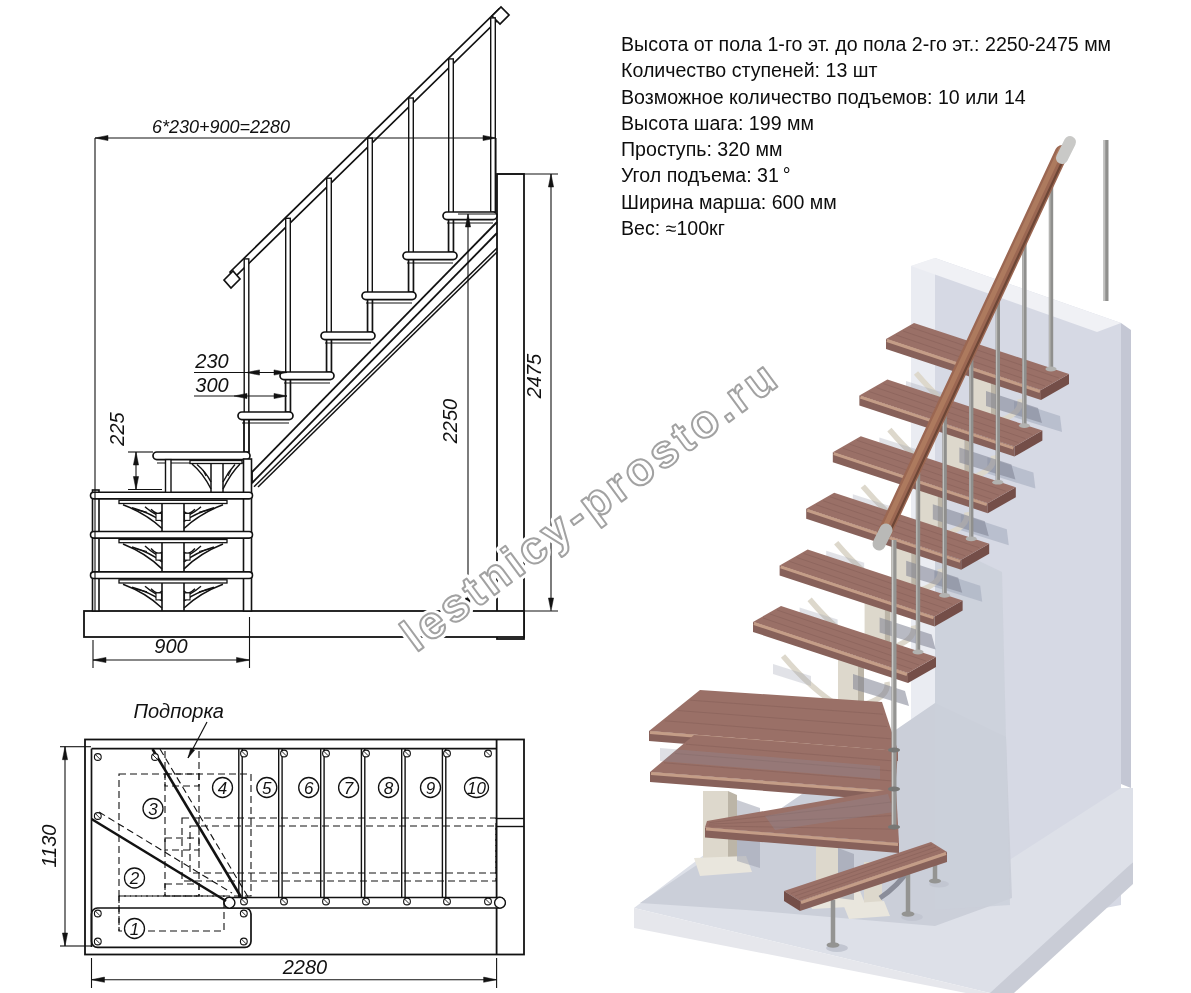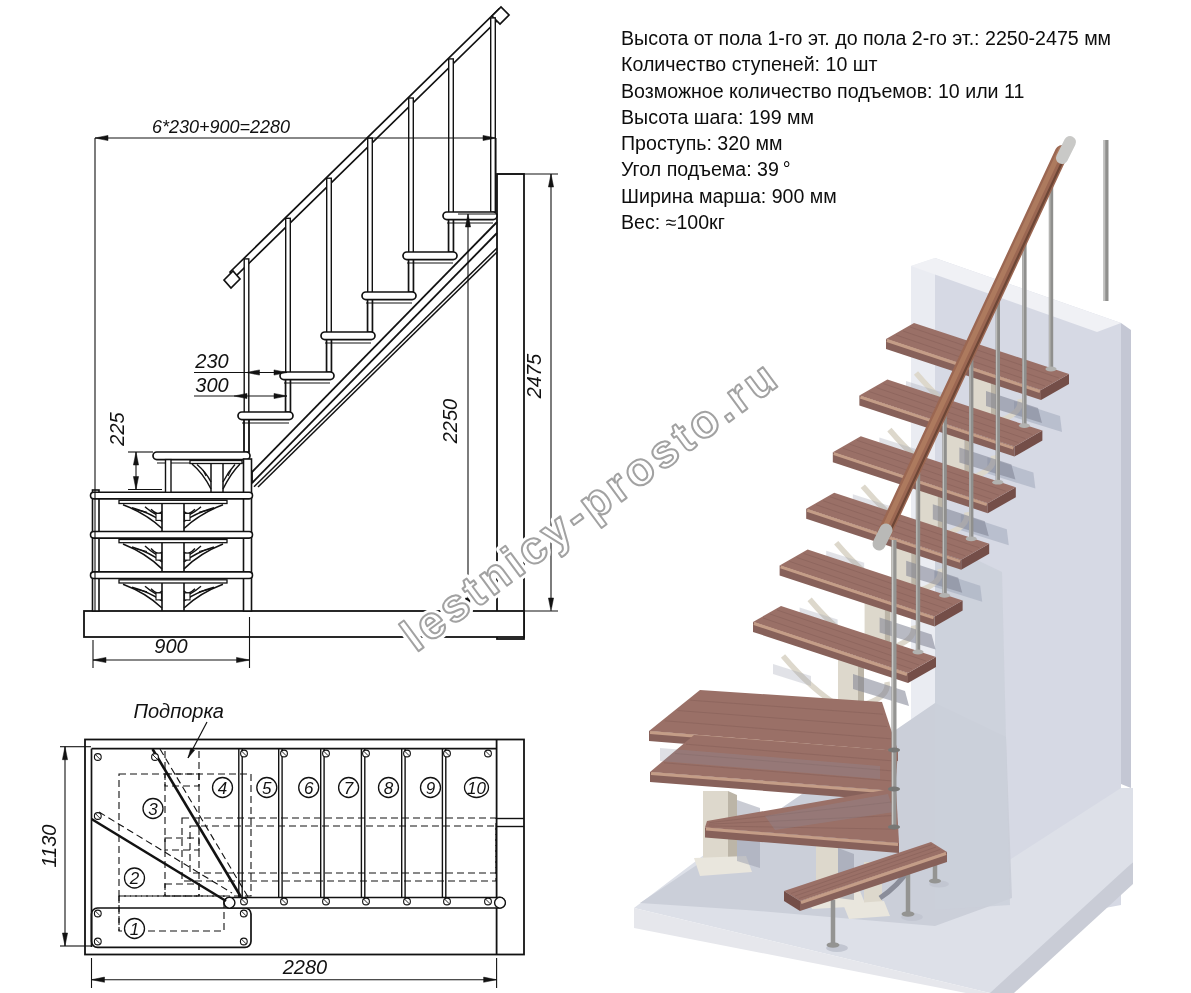--- a/index.html
+++ b/index.html
@@ -1,16 +1,16 @@
 <!DOCTYPE html>
 <html><head><meta charset="utf-8">
 <style>
 html,body{margin:0;padding:0;background:#fff;}
 #page{position:relative;width:1191px;height:993px;background:#fff;overflow:hidden;}
-#specs{position:absolute;left:621px;top:25px;font-family:'Liberation Sans',sans-serif;
+#specs{position:absolute;left:621px;top:31px;font-family:'Liberation Sans',sans-serif;
  font-size:19.6px;line-height:26.3px;color:#0d0d0d;white-space:nowrap;}
 </style></head>
 <body>
 <div id="page">
 <svg width="1191" height="993" viewBox="0 0 1191 993" xmlns="http://www.w3.org/2000/svg">
 <g>
         <rect x="497.0" y="174.0" width="27.0" height="465.0" fill="white" stroke="#121212" stroke-width="1.8"></rect>
         <rect x="84.0" y="611.0" width="440.0" height="26.0" fill="white" stroke="#121212" stroke-width="1.8"></rect>
         <line x1="252.0" y1="472.0" x2="497.0" y2="222.0" stroke="#121212" stroke-width="1.8" stroke-linecap="butt"></line>
         <line x1="252.0" y1="483.0" x2="497.0" y2="233.0" stroke="#121212" stroke-width="1.8" stroke-linecap="butt"></line>
@@ -433,21 +433,21 @@
         <line x1="879.0" y1="544.0" x2="886.0" y2="530.0" stroke="#b9b9b7" stroke-width="13" stroke-linecap="round"></line>
       </g>
 <g transform="translate(416,653) rotate(-36.4)">
         <text x="0" y="0" textLength="452" style="font-family:'Liberation Sans',sans-serif;font-weight:bold;font-size:46px;" fill="white" stroke="white" stroke-width="8" stroke-linejoin="round">lestnicy-prosto.ru</text>
         <text x="0" y="0" textLength="452" style="font-family:'Liberation Sans',sans-serif;font-weight:bold;font-size:46px;" fill="white" stroke="#a2a2a2" stroke-width="2.0" stroke-linejoin="round">lestnicy-prosto.ru</text>
       </g>
 </svg>
 
 <div id="specs">
       <div>Высота от пола 1-го эт. до пола 2-го эт.: 2250-2475 мм</div>
-      <div>Количество ступеней: 10 шт</div>
-      <div>Возможное количество подъемов: 10 или 11</div>
+      <div>Количество ступеней: 13 шт</div>
+      <div>Возможное количество подъемов: 10 или 14</div>
       <div>Высота шага: 199 мм</div>
       <div>Проступь: 320 мм</div>
-      <div>Угол подъема: 39 °</div>
-      <div>Ширина марша: 900 мм</div>
+      <div>Угол подъема: 31 °</div>
+      <div>Ширина марша: 600 мм</div>
       <div>Вес: ≈100кг</div>
     </div>
 </div>
 
 </body></html>

